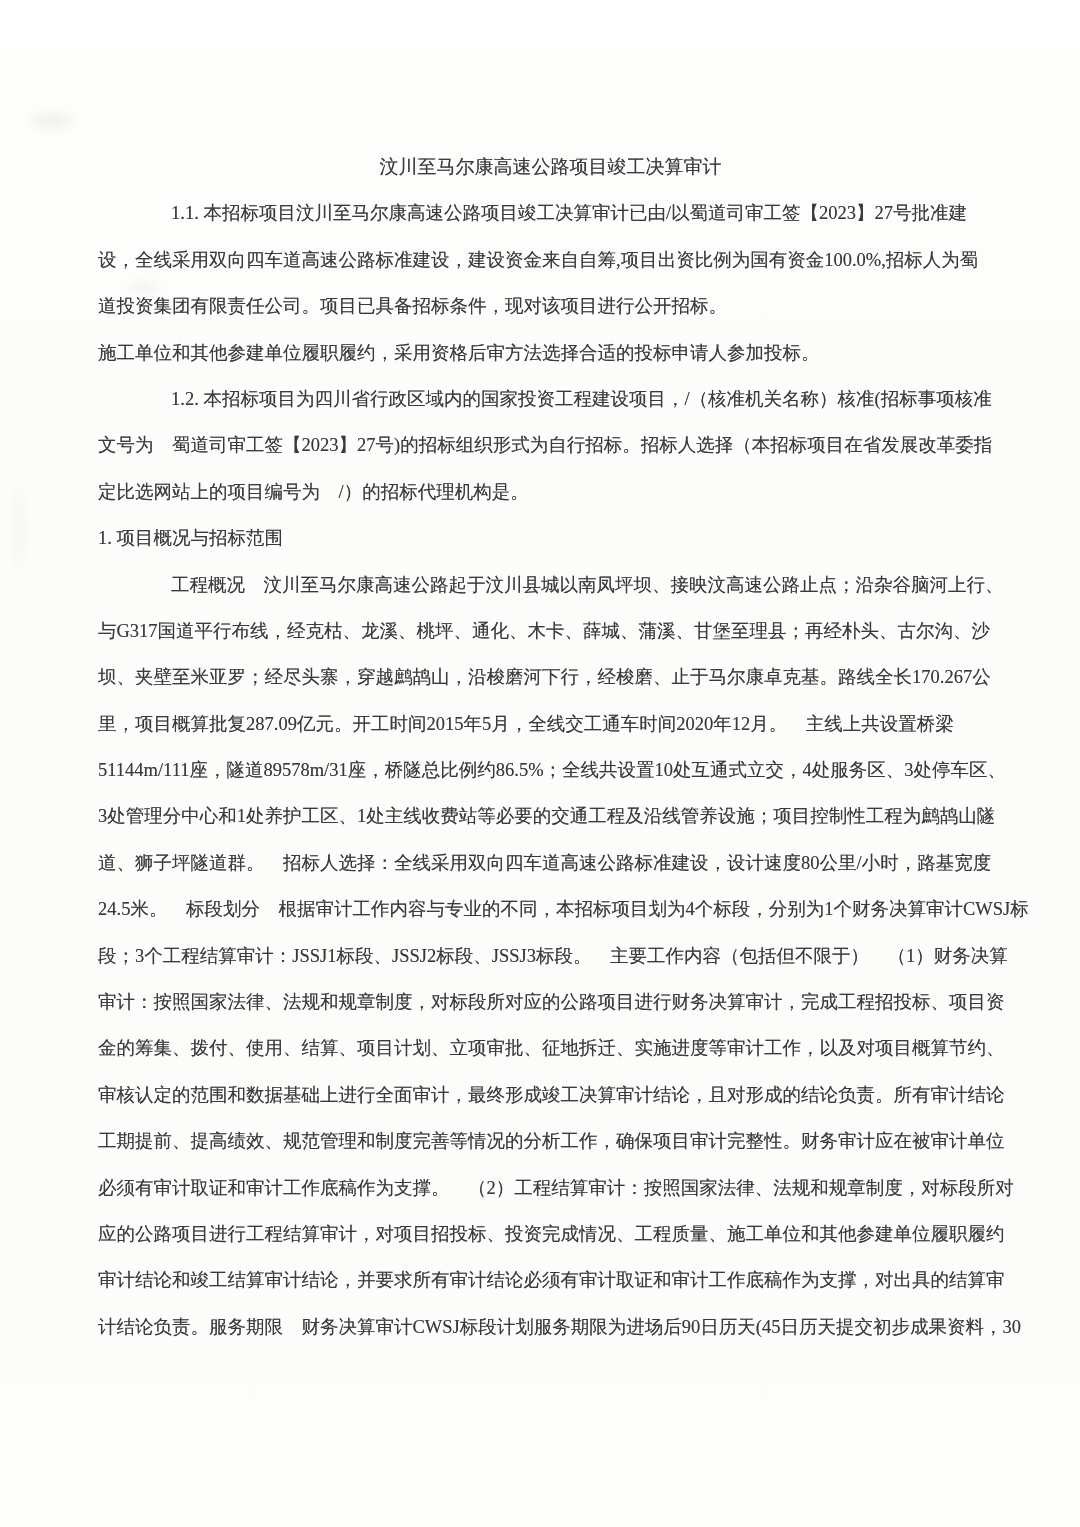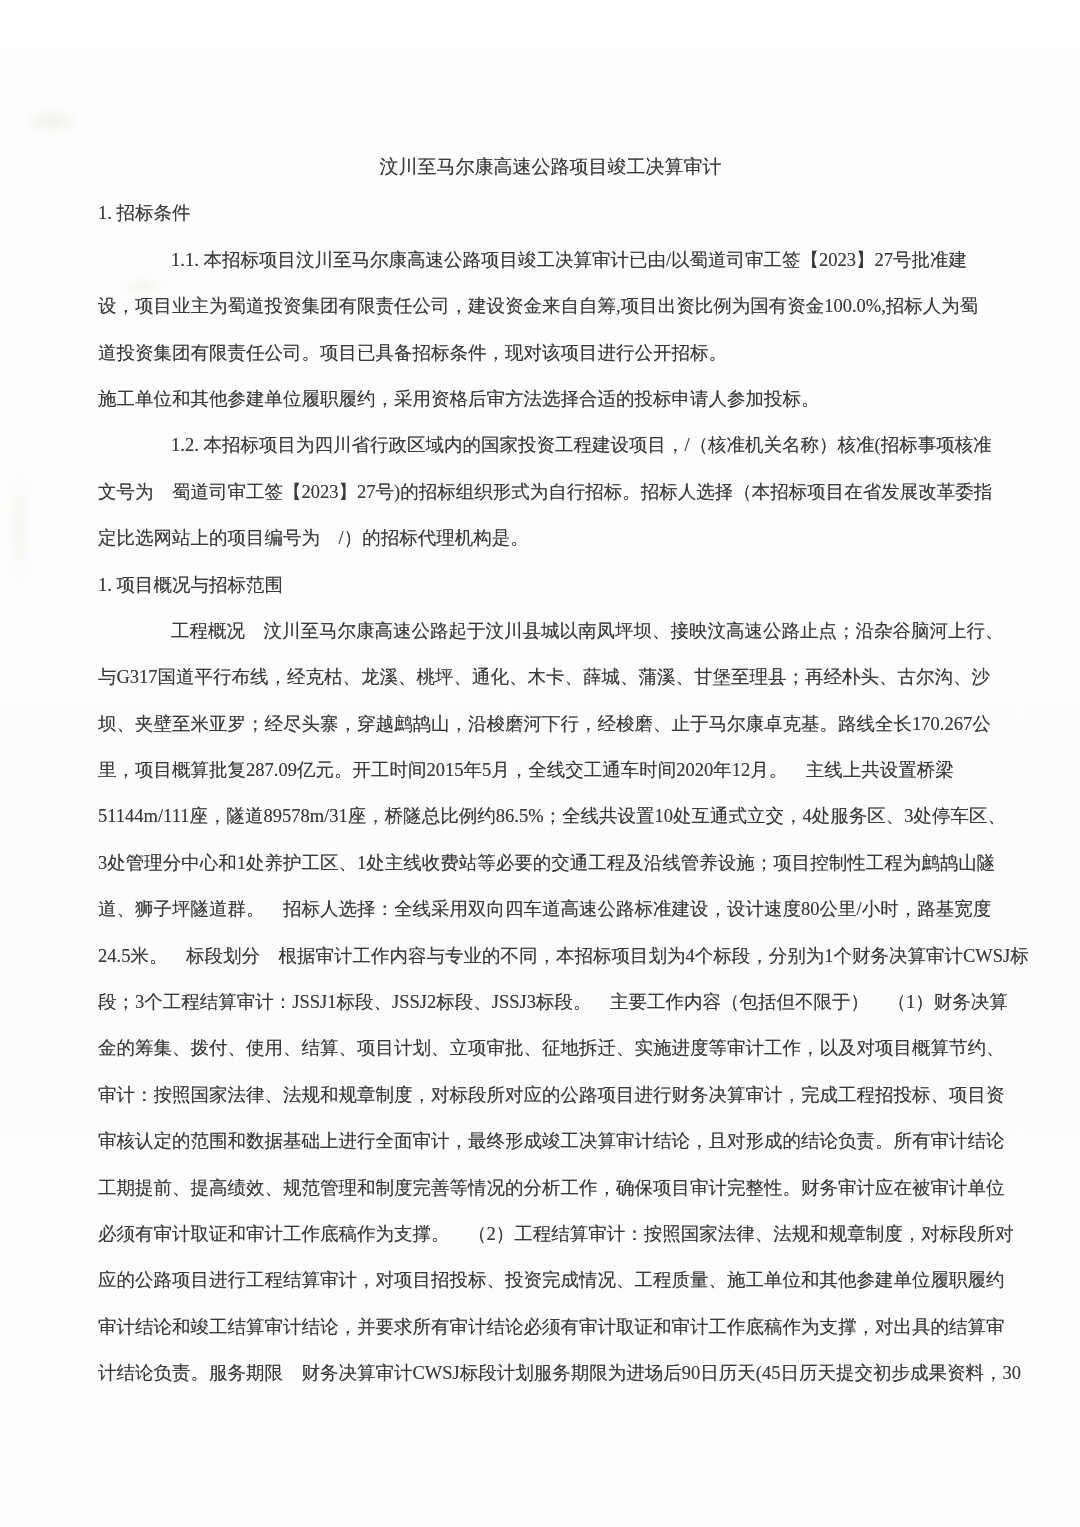--- a/index.html
+++ b/index.html
@@ -60,40 +60,39 @@
 </head>
 <body>
 
 <div class="page">
   <div class="smudge s1"></div>
   <div class="smudge s2"></div>
   <div class="smudge s3"></div>
   <div class="doc">
     <div class="line title">汶川至马尔康高速公路项目竣工决算审计</div>
     <div id="lines">
-        <div class="line">1. 招标条件</div>
         <div class="line indent">1.1. 本招标项目汶川至马尔康高速公路项目竣工决算审计已由/以蜀道司审工签【2023】27号批准建</div>
-        <div class="line">设，项目业主为蜀道投资集团有限责任公司，建设资金来自自筹,项目出资比例为国有资金100.0%,招标人为蜀</div>
+        <div class="line">设，全线采用双向四车道高速公路标准建设，建设资金来自自筹,项目出资比例为国有资金100.0%,招标人为蜀</div>
         <div class="line">道投资集团有限责任公司。项目已具备招标条件，现对该项目进行公开招标。</div>
         <div class="line">施工单位和其他参建单位履职履约，采用资格后审方法选择合适的投标申请人参加投标。</div>
         <div class="line indent">1.2. 本招标项目为四川省行政区域内的国家投资工程建设项目，/（核准机关名称）核准(招标事项核准</div>
         <div class="line">文号为　蜀道司审工签【2023】27号)的招标组织形式为自行招标。招标人选择（本招标项目在省发展改革委指</div>
         <div class="line">定比选网站上的项目编号为　/）的招标代理机构是。</div>
         <div class="line">1. 项目概况与招标范围</div>
         <div class="line indent">工程概况　汶川至马尔康高速公路起于汶川县城以南凤坪坝、接映汶高速公路止点；沿杂谷脑河上行、</div>
         <div class="line">与G317国道平行布线，经克枯、龙溪、桃坪、通化、木卡、薛城、蒲溪、甘堡至理县；再经朴头、古尔沟、沙</div>
         <div class="line">坝、夹壁至米亚罗；经尽头寨，穿越鹧鸪山，沿梭磨河下行，经梭磨、止于马尔康卓克基。路线全长170.267公</div>
         <div class="line">里，项目概算批复287.09亿元。开工时间2015年5月，全线交工通车时间2020年12月。　主线上共设置桥梁</div>
         <div class="line">51144m/111座，隧道89578m/31座，桥隧总比例约86.5%；全线共设置10处互通式立交，4处服务区、3处停车区、</div>
         <div class="line">3处管理分中心和1处养护工区、1处主线收费站等必要的交通工程及沿线管养设施；项目控制性工程为鹧鸪山隧</div>
         <div class="line">道、狮子坪隧道群。　招标人选择：全线采用双向四车道高速公路标准建设，设计速度80公里/小时，路基宽度</div>
         <div class="line">24.5米。　标段划分　根据审计工作内容与专业的不同，本招标项目划为4个标段，分别为1个财务决算审计CWSJ标</div>
         <div class="line">段；3个工程结算审计：JSSJ1标段、JSSJ2标段、JSSJ3标段。　主要工作内容（包括但不限于）　（1）财务决算</div>
+        <div class="line">审计：按照国家法律、法规和规章制度，对标段所对应的公路项目进行财务决算审计，完成工程招投标、项目资</div>
         <div class="line">金的筹集、拨付、使用、结算、项目计划、立项审批、征地拆迁、实施进度等审计工作，以及对项目概算节约、</div>
-        <div class="line">审计：按照国家法律、法规和规章制度，对标段所对应的公路项目进行财务决算审计，完成工程招投标、项目资</div>
         <div class="line">审核认定的范围和数据基础上进行全面审计，最终形成竣工决算审计结论，且对形成的结论负责。所有审计结论</div>
         <div class="line">工期提前、提高绩效、规范管理和制度完善等情况的分析工作，确保项目审计完整性。财务审计应在被审计单位</div>
         <div class="line">必须有审计取证和审计工作底稿作为支撑。　（2）工程结算审计：按照国家法律、法规和规章制度，对标段所对</div>
         <div class="line">应的公路项目进行工程结算审计，对项目招投标、投资完成情况、工程质量、施工单位和其他参建单位履职履约</div>
         <div class="line">审计结论和竣工结算审计结论，并要求所有审计结论必须有审计取证和审计工作底稿作为支撑，对出具的结算审</div>
         <div class="line">计结论负责。服务期限　财务决算审计CWSJ标段计划服务期限为进场后90日历天(45日历天提交初步成果资料，30</div>
       </div>
   </div>
 </div>
 

